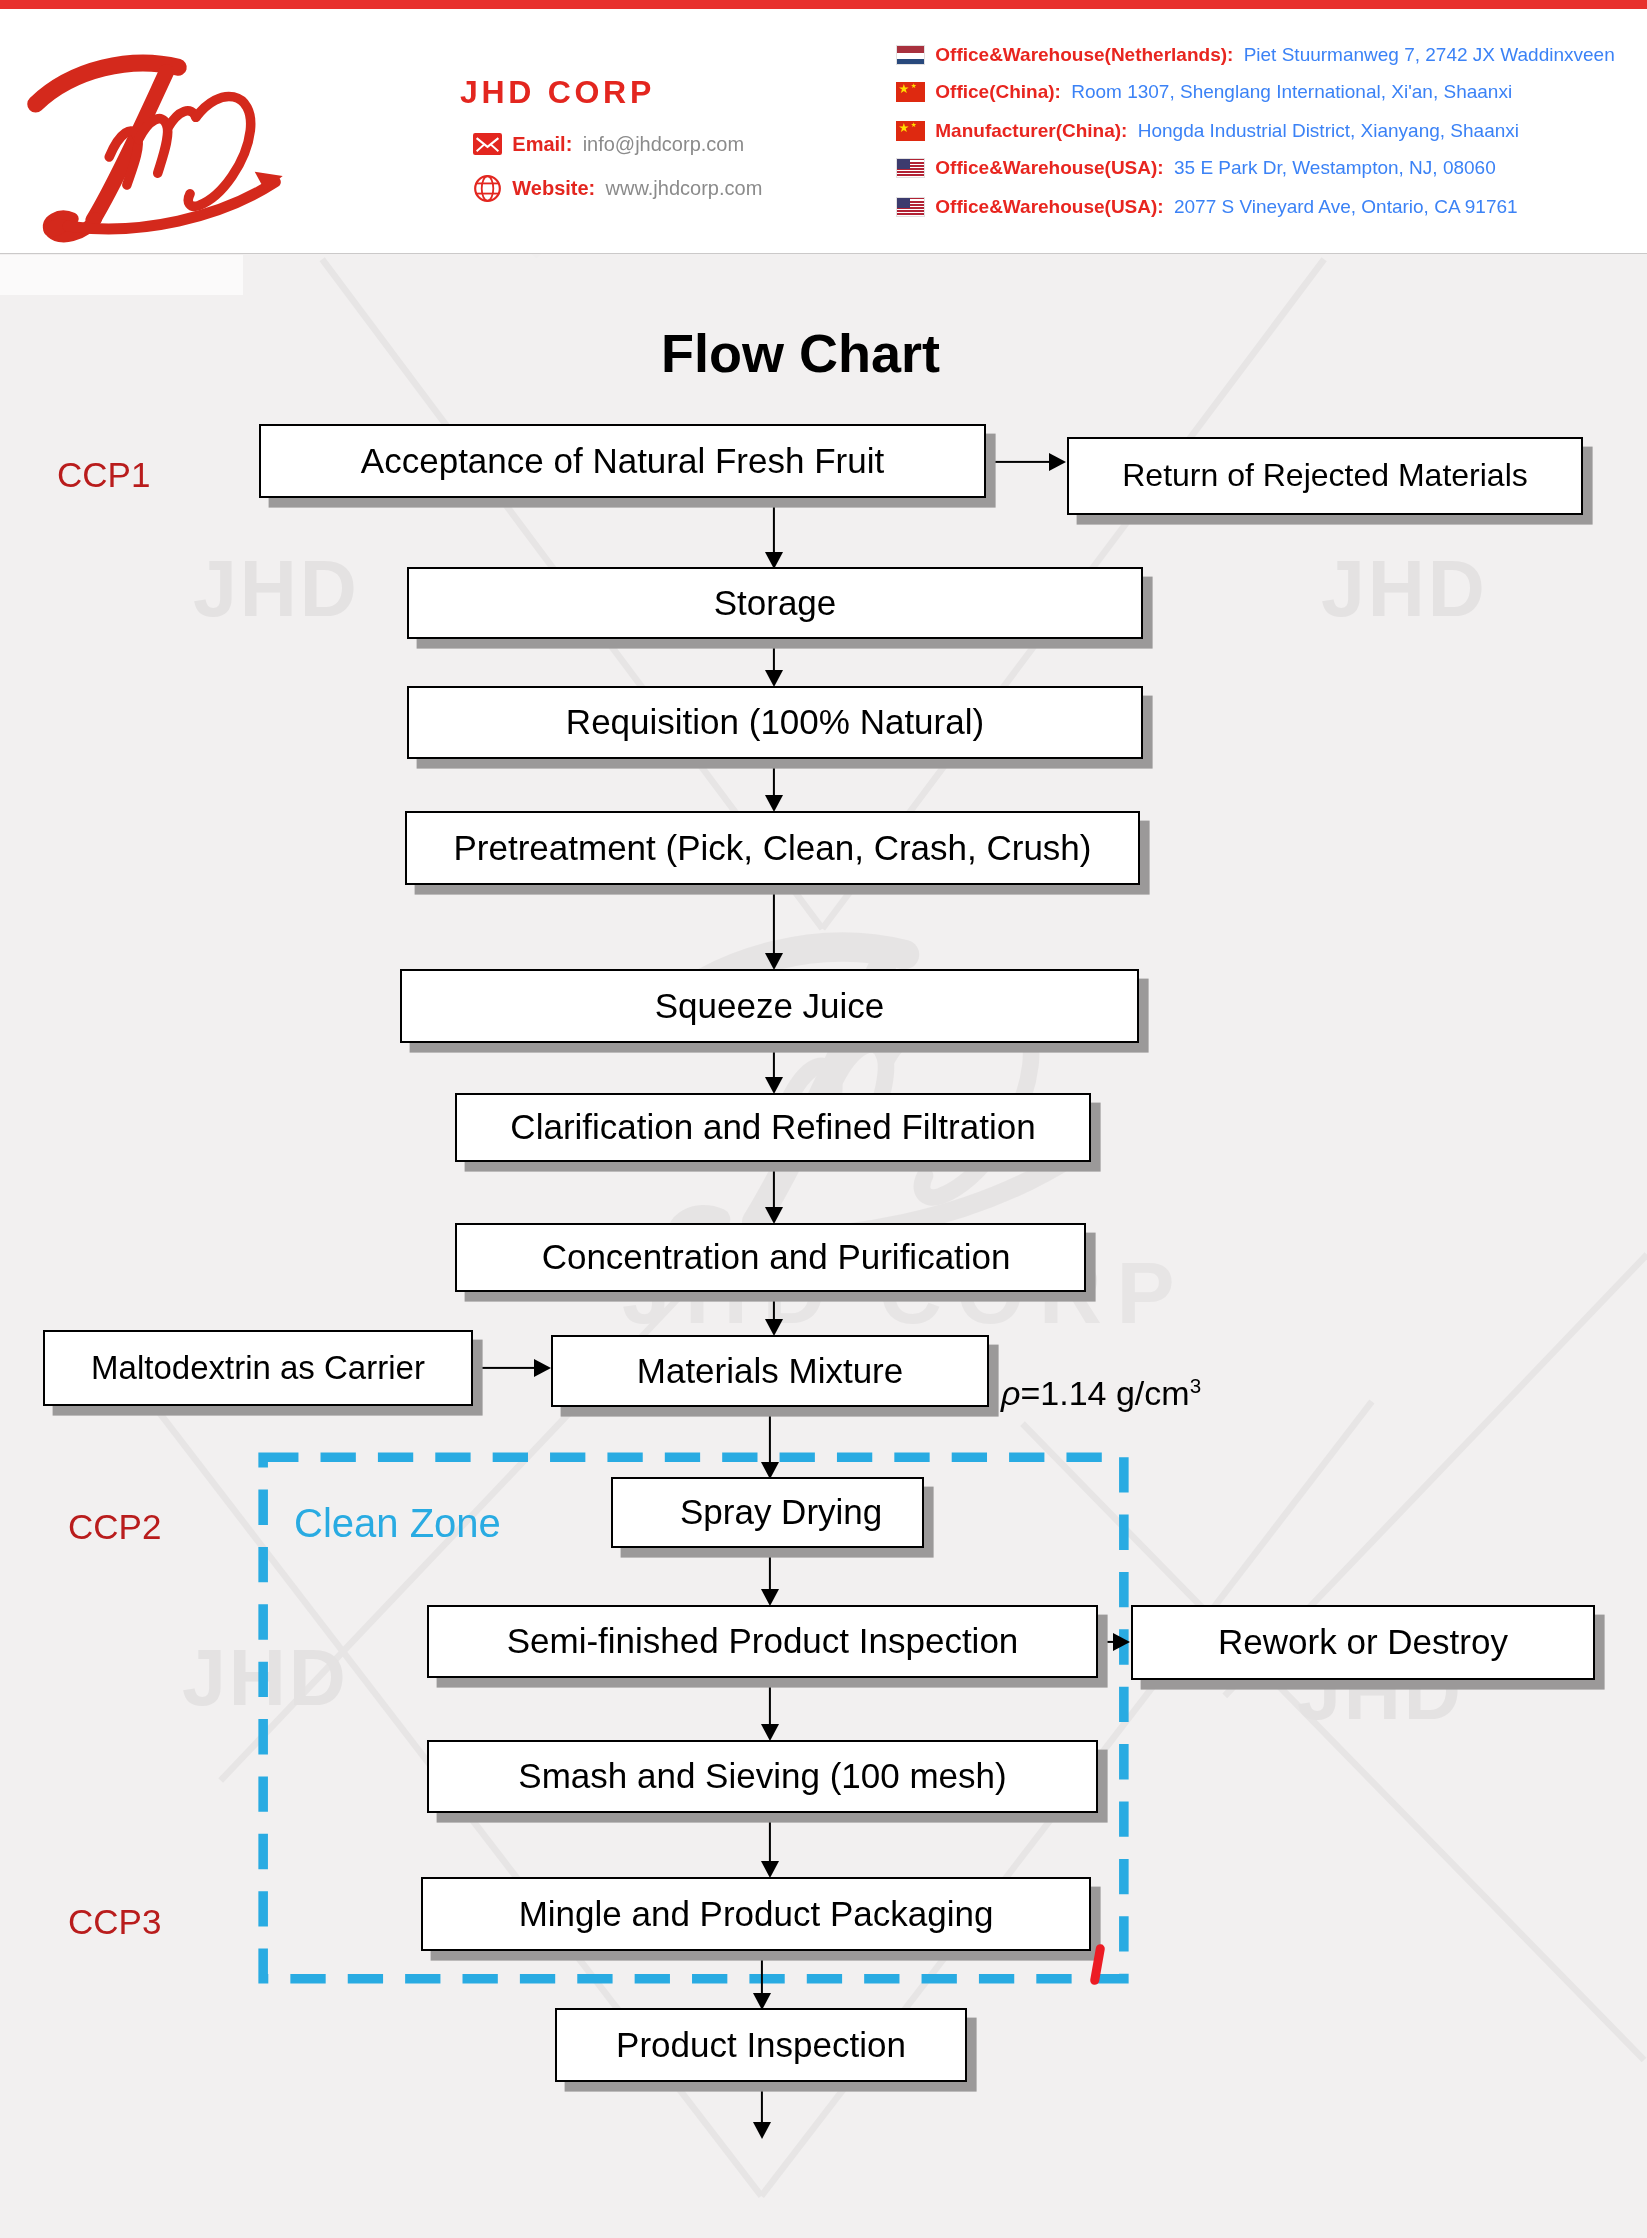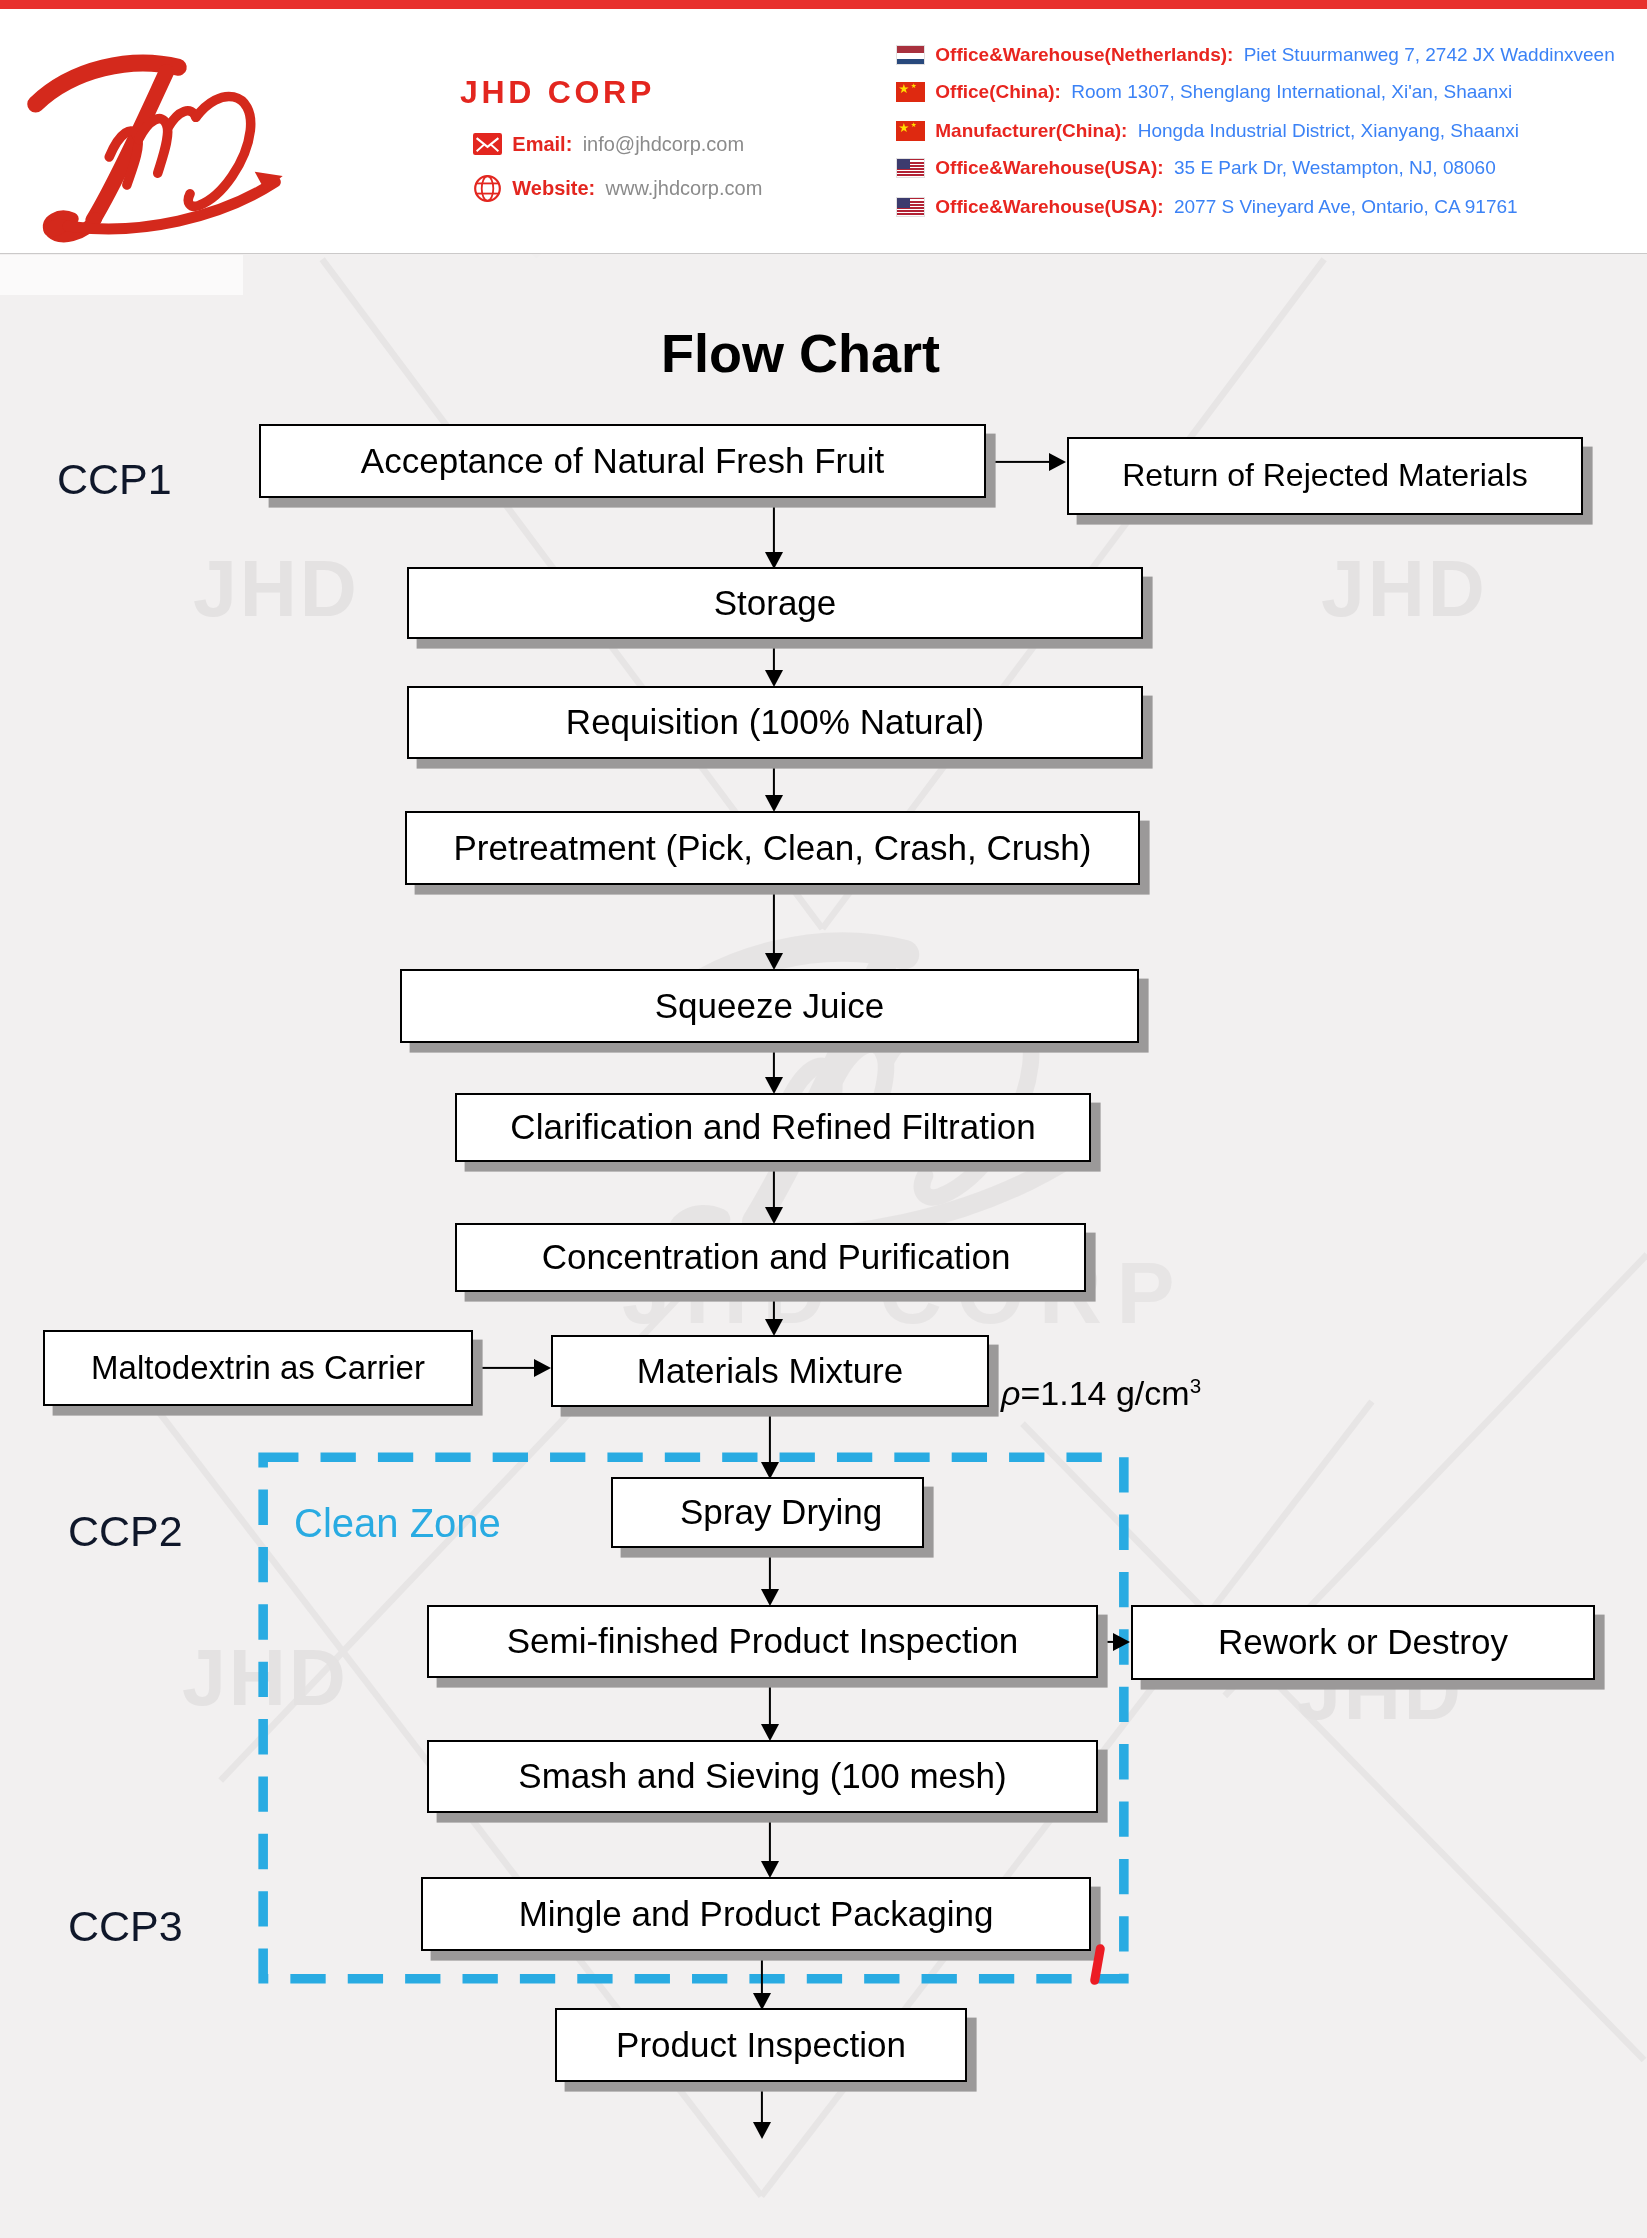--- a/index.html
+++ b/index.html
@@ -33,21 +33,21 @@
   .flag-us { background:repeating-linear-gradient(#b22234 0 1.5px, #ffffff 1.5px 3.1px); border:0.7px solid #e2e0e0; }
   .flag-us::before { content:""; position:absolute; left:0; top:0; width:13.2px; height:10.3px; background:#3c3b6e; }
   
   .wm-lines { position:absolute; left:0; top:0; z-index:0; }
   .wm-text { position:absolute; z-index:0; font-weight:bold; color:#e4e2e2; font-size:79px; letter-spacing:2.9px; }
   .wm-top { color:#edebeb; font-size:71px; }
   .wm-corp { font-size:87px; letter-spacing:14.7px; color:#e7e5e5; }
   .ghost-logo { position:absolute; z-index:0; color:#dcdada; opacity:.5; }
   
   .fc-title { position:absolute; left:661px; top:322px; font-size:54px; font-weight:bold; z-index:3; }
-  .ccp { position:absolute; font-size:43px; color:#0f172a; z-index:3; }
+  .ccp { position:absolute; font-size:35px; color:#b91c1c; z-index:3; }
   .clean-zone-svg { position:absolute; z-index:1; }
   .clean-zone-label { position:absolute; left:294px; top:1501px; font-size:40px; color:#29abe2; z-index:3; }
   .box {
     position:absolute; z-index:3; background:#ffffff; border:2.2px solid #000;
     box-shadow:9.6px 9.6px 0 #9b9999; display:flex; align-items:center; justify-content:center;
     text-align:center; font-size:35px; color:#000; line-height:1.05; padding:0 8.8px;
   }
   .arr-v { position:absolute; width:19px; z-index:2; }
   .arr-v .line { position:absolute; left:50%; transform:translateX(-50%); top:0; bottom:16px; width:2.2px; background:#000; }
   .arr-v .head { position:absolute; left:50%; transform:translateX(-50%); bottom:0; width:0; height:0;

